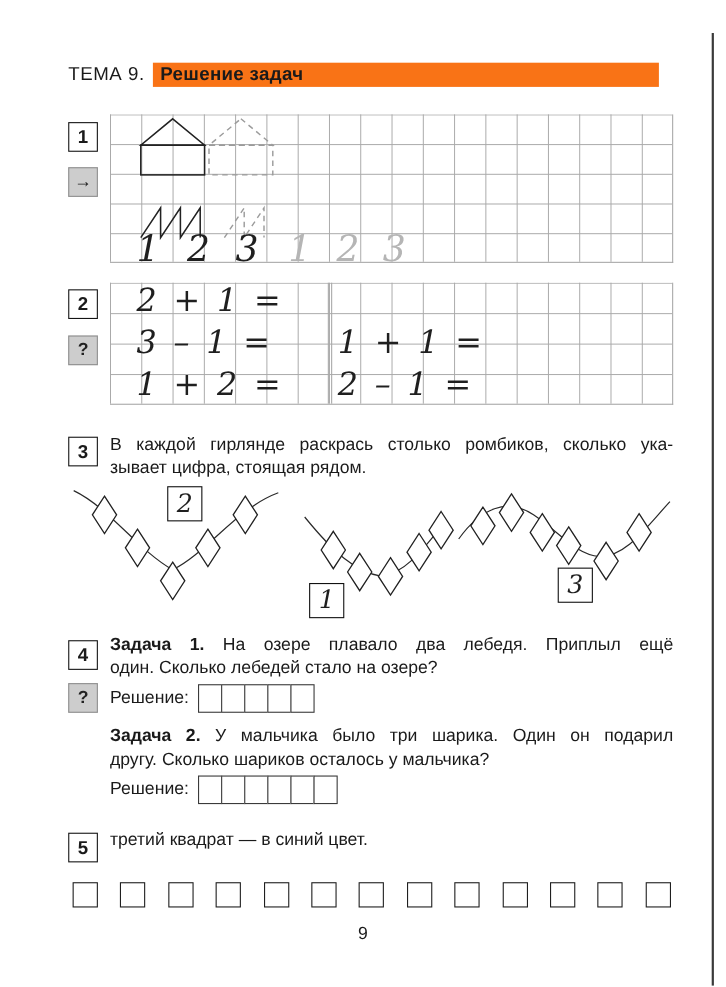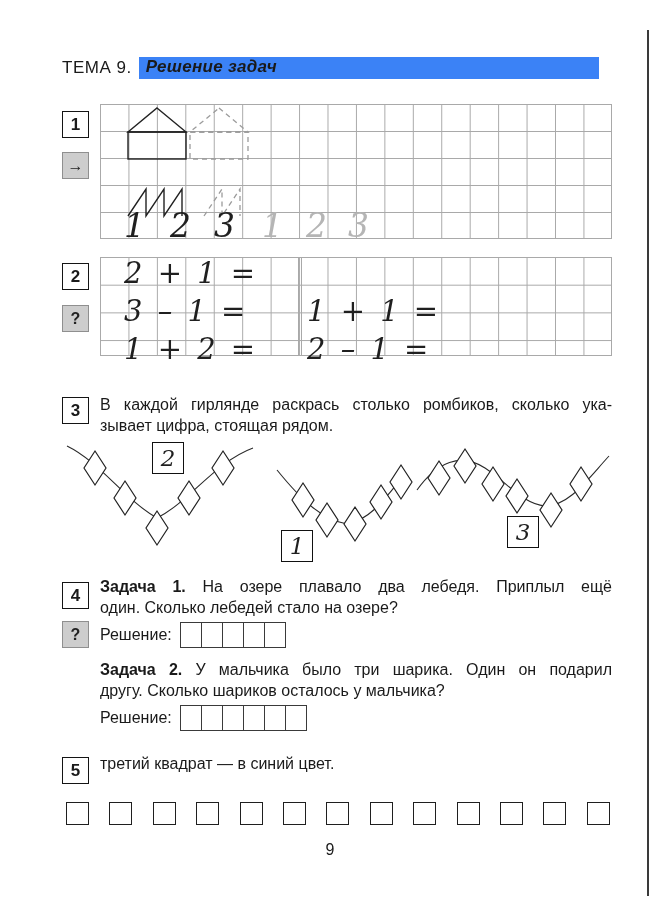--- a/index.html
+++ b/index.html
@@ -7,21 +7,21 @@
   body {
     width:660px; height:897px; position:relative;
     font-family:"Liberation Sans", sans-serif; color:#1a1a1a;
     overflow:hidden;
   }
   .abs { position:absolute; }
 
   
   .header { left:62px; top:56px; width:537px; height:23px; display:flex; align-items:center; }
   .topic-label { font-size:17px; letter-spacing:0.5px; margin-right:7px; white-space:nowrap;text-align:right; }
-  .topic-bar { flex:1; background:#3b82f6; height:22px; display:flex; align-items:flex-start; padding-left:7px;font-style:italic; }
+  .topic-bar { flex:1; background:#f97316; height:22px; display:flex; align-items:center; padding-left:7px; }
   .topic-title { font-size:17px; font-weight:bold; letter-spacing:0.3px; }
 
   
   .num-box {
     left:62px; width:27px; height:27px; border:1.8px solid #141414; background:#fff;
     display:flex; align-items:center; justify-content:center;
     font-size:17px; font-weight:bold;
   }
   .gray-box {
     left:62px; width:27px; height:27px; border:1px solid #8f8f8f; background:#cdcdcd;
@@ -31,21 +31,21 @@
 
   
   .grid {
     background-image:
       linear-gradient(to right, #a9a9a9 1px, transparent 1px),
       linear-gradient(to bottom, #a9a9a9 1px, transparent 1px);
     border-right:1px solid #a9a9a9; border-bottom:1px solid #a9a9a9;
     background-color:#fff;
   }
   .grid1 { left:100px; top:104px; width:512px; height:135px; background-size:28.45px 27px; }
-  .grid2 { left:100px; top:257px; width:512px; height:99px; background-size:28.45px 27.7px; }
+  .grid2 { left:100px; top:257px; width:512px; height:111px; background-size:28.45px 27.7px; }
   .divider { position:absolute; left:198px; top:0; bottom:0; width:4px;
              border-left:1px solid #a9a9a9; border-right:1px solid #a9a9a9; }
 
   .hand { font-family:"DejaVu Serif", serif; font-style:italic; }
   .eq { position:absolute; font-family:"DejaVu Serif", serif; font-style:italic;
         font-size:29px; line-height:30px; color:#1f1f1f; white-space:pre;
         letter-spacing:1px; word-spacing:4px; }
 
   
   .txt { font-size:16px; line-height:21px; width:512px; left:100px; }

